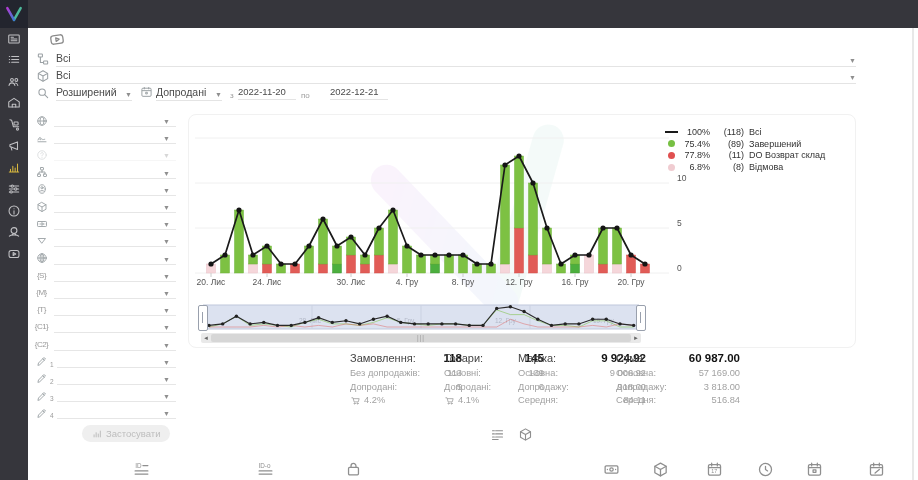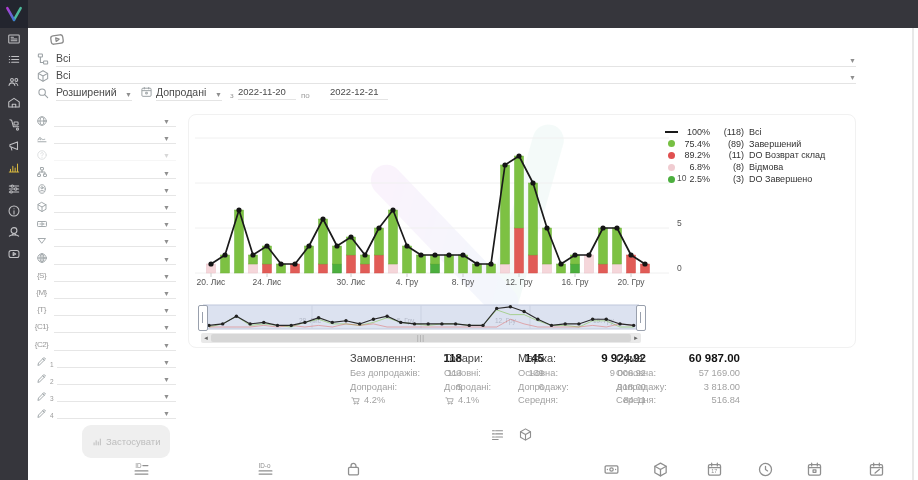--- a/index.html
+++ b/index.html
@@ -25,21 +25,21 @@
   
   #filter-panel{left:6px;top:84px;width:142px;}
   .f-row{display:flex;align-items:center;height:17.2px;}
   .f-row .fic{width:15px;height:13px;margin-right:5px;display:flex;align-items:center;justify-content:center;color:#9aa0a4;}
   .f-row .fic svg{width:12px;height:12px;}
   .f-row .tagl{font-size:8px;color:#9a9a9a;width:15px;text-align:center;margin-right:5px;letter-spacing:-.5px;}
   .f-row .sub{font-size:6.5px;color:#9a9a9a;margin-left:-4px;margin-right:3px;margin-top:6px;}
   .f-row .sel{flex:1;height:12px;border-bottom:1px solid #e6e6e6;position:relative;cursor:pointer;}
   .f-row .sel .caret{position:absolute;right:6px;bottom:1px;}
   .f-row.disabled{opacity:.35;}
-  .apply-btn{left:54px;top:397px;height:17px;padding:8px 10px;background:#efefef;border-radius:9px;
+  .apply-btn{left:54px;top:397px;height:17px;padding:0 10px;background:#efefef;border-radius:9px;
              color:#bdbdbd;font-size:9.5px;display:flex;align-items:center;gap:4px;cursor:default;}
   
   .chart-card{left:160px;top:86px;width:666px;height:232px;border:1px solid #f1f1f1;border-radius:8px;}
   .xlab{position:absolute;width:44px;text-align:center;font-size:8.5px;color:#555;top:162px;}
   .ylab{position:absolute;left:488px;width:20px;font-size:8.5px;color:#555;}
   .navwrap{position:absolute;left:14px;top:189px;width:436px;height:26px;}
   .nav-handle{position:absolute;top:190px;width:8px;height:24px;background:#fff;border:1px solid #99a0ad;border-radius:2px;z-index:3;cursor:ew-resize;}
   .nav-handle:before{content:"";position:absolute;left:3px;top:6px;width:1px;height:11px;background:#99a0ad;}
   .hscroll{position:absolute;left:12px;top:218px;width:440px;height:10px;background:#e9e9e9;border-radius:2px;}
   .hs-thumb{position:absolute;left:10px;top:1px;right:10px;height:8px;background:#d6d6d6;border-radius:2px;}
@@ -641,39 +641,31 @@
             <span class="lg-dot" style="background: rgb(119, 192, 67);"></span>
           </span>
           <span class="lg-pct">75.4%</span>
           <span class="lg-cnt">(89)</span>
           <span class="lg-lab">Завершений</span>
         </div>
         <div class="lg-row">
           <span class="lg-mark">
             <span class="lg-dot" style="background: rgb(224, 80, 80);"></span>
           </span>
-          <span class="lg-pct">89.2%</span>
+          <span class="lg-pct">77.8%</span>
           <span class="lg-cnt">(11)</span>
           <span class="lg-lab">DO Возврат склад</span>
         </div>
         <div class="lg-row">
           <span class="lg-mark">
             <span class="lg-dot" style="background: rgb(240, 204, 209);"></span>
           </span>
           <span class="lg-pct">6.8%</span>
           <span class="lg-cnt">(8)</span>
           <span class="lg-lab">Відмова</span>
-        </div>
-        <div class="lg-row">
-          <span class="lg-mark">
-            <span class="lg-dot" style="background: rgb(76, 175, 62);"></span>
-          </span>
-          <span class="lg-pct">2.5%</span>
-          <span class="lg-cnt">(3)</span>
-          <span class="lg-lab">DO Завершено</span>
         </div>
       </div>
 
     <div id="stats">
         <div class="st-col" style="left: 322px; width: 112px;">
           <div class="st-title">
             <span>Замовлення:</span>
             <b>118</b>
           </div>
           <div class="st-row">

